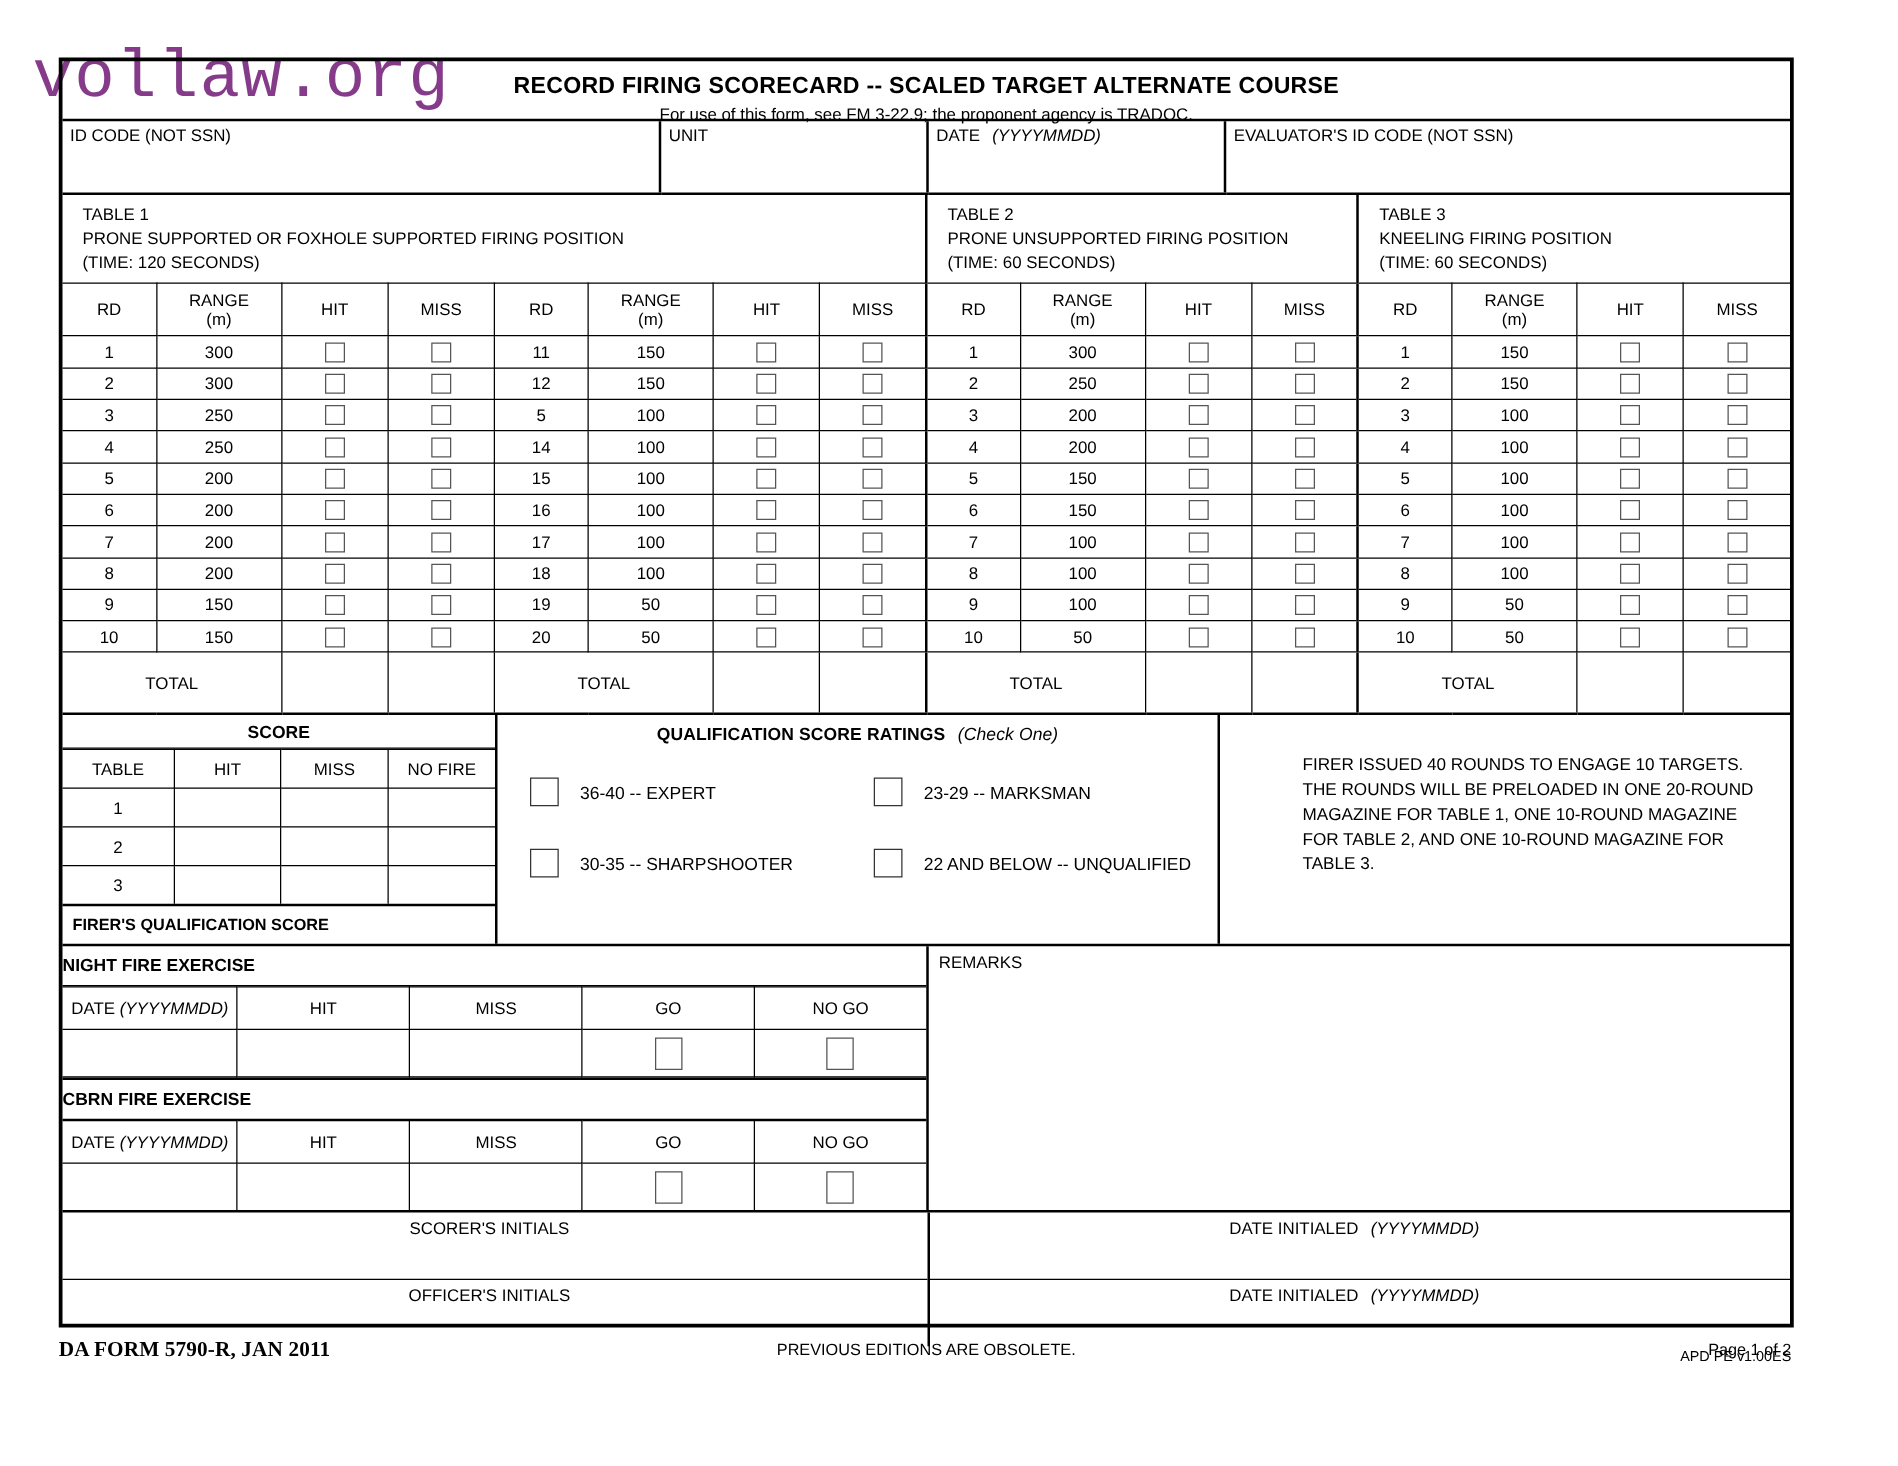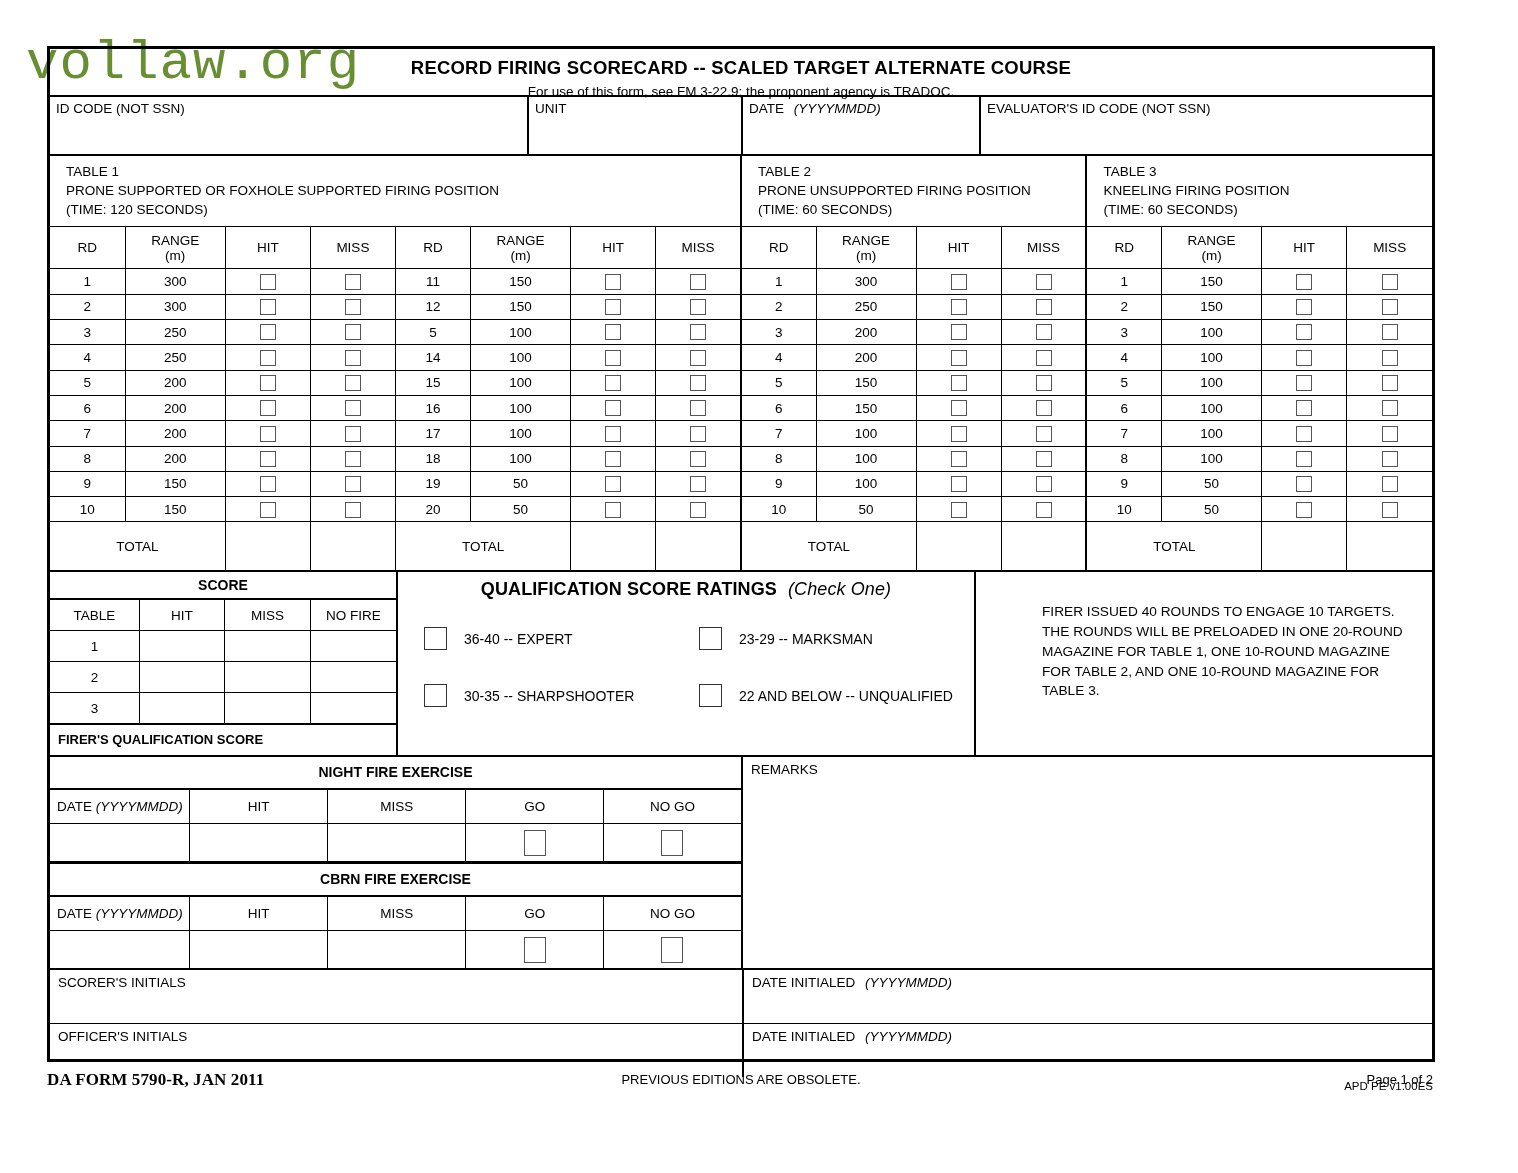--- a/index.html
+++ b/index.html
@@ -19,21 +19,21 @@
     background: #ffffff;
     overflow: hidden;
   }
   .watermark {
     position: absolute;
     left: 26px;
     top: 33px;
     font-family: "Liberation Mono", monospace;
     font-size: 54px;
     letter-spacing: 1px;
-    color: #4d7c0f;
+    color: #701a75;
     opacity: 0.85;
     white-space: nowrap;
     z-index: 5;
     pointer-events: none;
   }
   .form {
     position: absolute;
     left: 47px;
     top: 46px;
     width: 1388px;
@@ -166,21 +166,21 @@
   .fqs {
     font-weight: bold;
     font-size: 13px;
     padding: 7px 0 0 8px;
     height: 32px;
     border-top: 2.6px solid #000;
     box-sizing: border-box;
   }
   .qual-title {
     text-align: center;
-    font-size: 18px;
+    font-size: 14px;
     font-weight: bold;
     padding-top: 7px;
     letter-spacing: 0.1px;
   }
   .qual-title .chk-one { font-style: italic; font-weight: bold; }
   .qual-grid {
     display: grid;
     grid-template-columns: 1fr 1fr;
     row-gap: 34px;
     margin-top: 27px;
@@ -192,39 +192,40 @@
     font-size: 13.7px;
     line-height: 1.44;
     padding: 30px 16px 0 66px;
   }
 
   
   .sec4 { display: flex; width: 100%; border-top: 2.6px solid #000; }
   .nf-col { width: 693px; flex: none; border-right: 2.6px solid #000; box-sizing: border-box; }
   .rm-col { flex: 1 1 auto; box-sizing: border-box; }
   .nf-title {
-    text-align: center;
+    text-align: left;
     font-weight: bold;
     font-size: 14px;
     height: 31px;
     line-height: 31px;
     border-bottom: 1px solid #000;
   }
   .nf-tbl td { height: 33px; text-align: center; font-size: 13.5px; }
   .nf-tbl td.lft { text-align: left; padding-left: 7px; }
   .nf-tbl td.blank { height: 37px; }
   .remarks-lbl { font-size: 13.5px; padding: 5px 0 0 8px; }
 
   
   .sec5 { width: 100%; border-top: 2.6px solid #000; }
   .init-tbl td {
     height: 48px;
     vertical-align: top;
     padding: 5px 17px 0 8px;
     font-size: 13.5px;
+    text-align: center;
   }
 
   
   .footer {
     position: absolute;
     left: 47px;
     top: 1068px;
     width: 1388px;
     height: 46px;
   }

